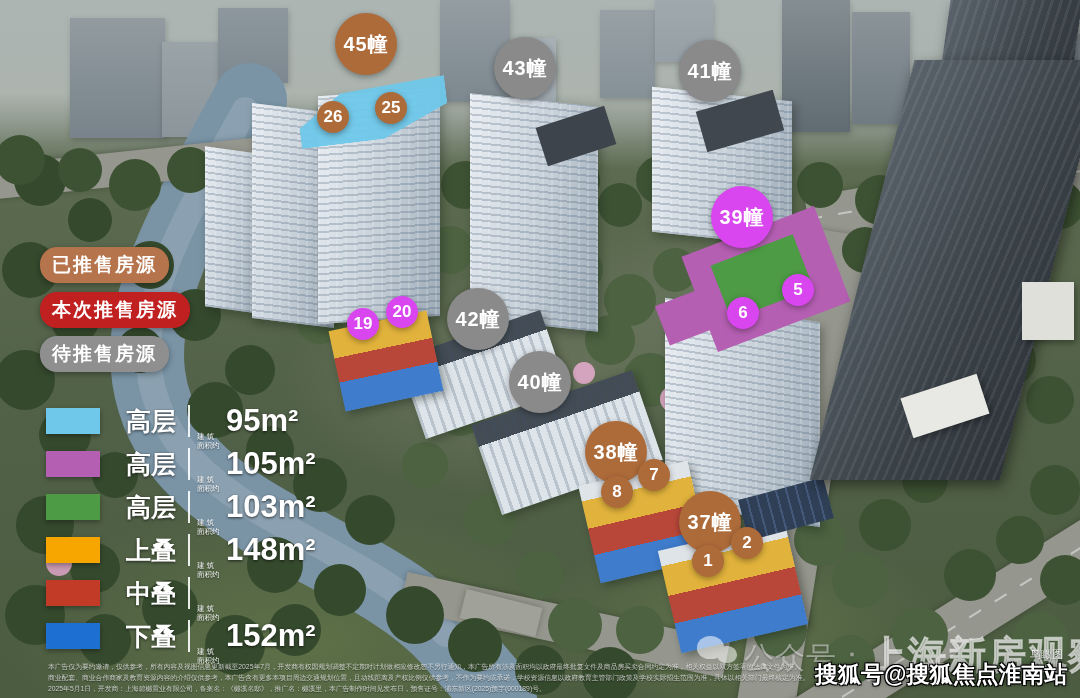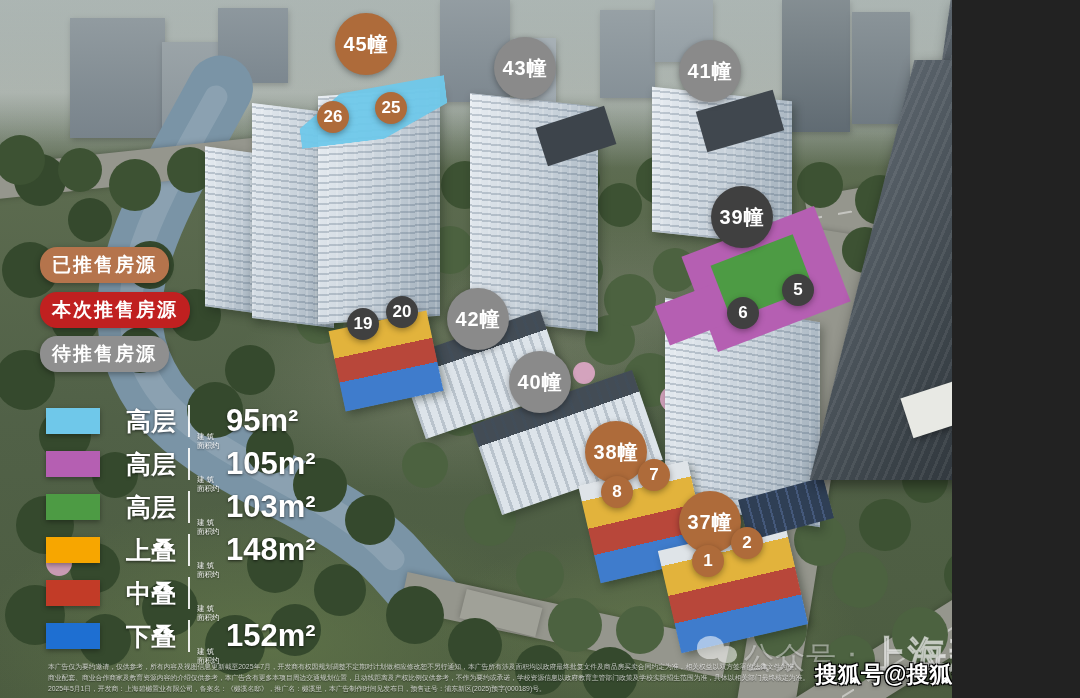--- a/index.html
+++ b/index.html
@@ -1,16 +1,16 @@
 <!DOCTYPE html>
 <html><head>
 <meta charset="utf-8">
 <style>
   html,body{margin:0;padding:0;background:#222;}
-  .stage{position:relative;width:952px;height:698px;overflow:hidden;
+  .stage{position:relative;width:1080px;height:698px;overflow:hidden;
          font-family:"Liberation Sans","DejaVu Sans",sans-serif;background:#55654a;}
   .stage *{box-sizing:border-box;}
 
   
   .ground{position:absolute;inset:0;
     background:
       radial-gradient(420px 200px at 28% 92%, rgba(104,126,76,.6), transparent 70%),
       radial-gradient(300px 140px at 68% 90%, rgba(110,130,82,.55), transparent 70%),
       radial-gradient(320px 160px at 47% 55%, rgba(168,166,148,.30), transparent 70%),
       radial-gradient(260px 130px at 66% 44%, rgba(160,160,148,.28), transparent 70%),
@@ -40,21 +40,21 @@
     background:repeating-linear-gradient(100deg,rgba(255,255,255,.07) 0 3px,transparent 3px 9px);}
   .roof{position:absolute;}
   .stripes{position:absolute;box-shadow:3px 4px 9px rgba(20,30,20,.4);}
 
   
   .badge{position:absolute;border-radius:50%;display:flex;align-items:center;justify-content:center;
     color:#fff;font-weight:bold;box-shadow:0 2px 6px rgba(0,0,0,.35);}
   .badge-lg{width:62px;height:62px;font-size:20px;letter-spacing:1px;}
   .badge-sm{width:32px;height:32px;font-size:17px;}
   .st-sold{background:#ae6b3a;}
-  .st-cur{background:#404040;}
+  .st-cur{background:#d946ef;}
   .st-pend{background:#8a8a8a;}
 
   
   .sbox{position:absolute;left:40px;color:#fff;font-size:19px;font-weight:bold;letter-spacing:2px;
     padding:5px 12px;box-shadow:0 2px 6px rgba(0,0,0,.35);border-radius:17px;}
   .s0{background:#b5744c;}
   .s1{background:#c02020;}
   .s2{background:#8f8f8f;}
 
   .tlegend{position:absolute;left:46px;top:408px;display:flex;flex-direction:column;gap:17px;}

